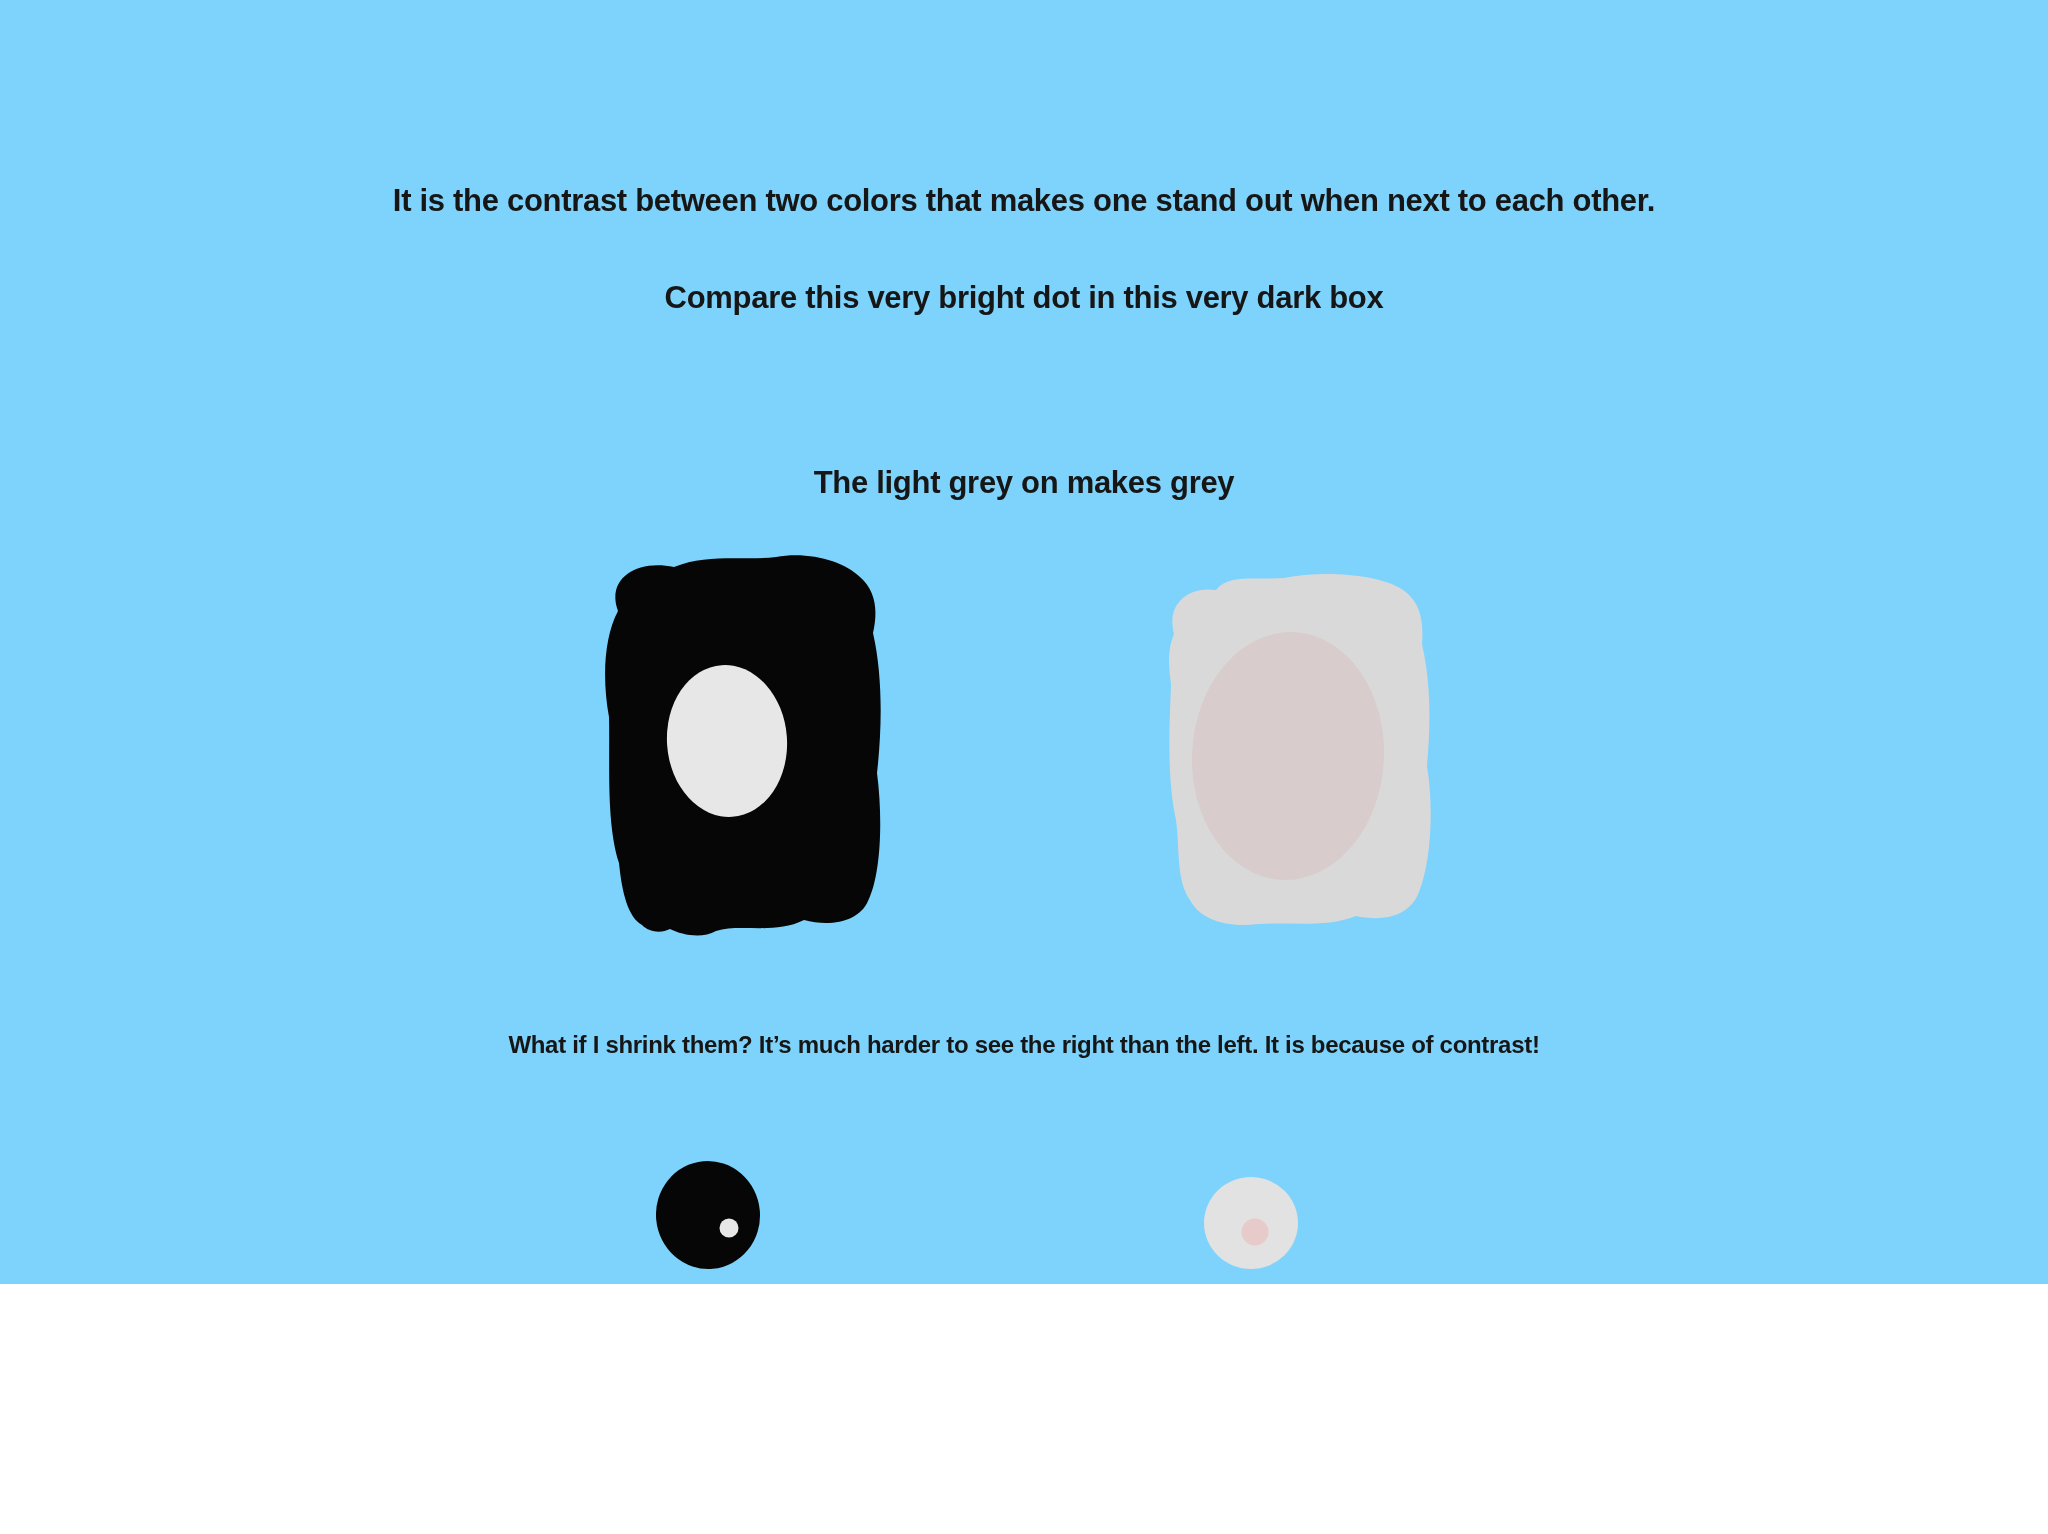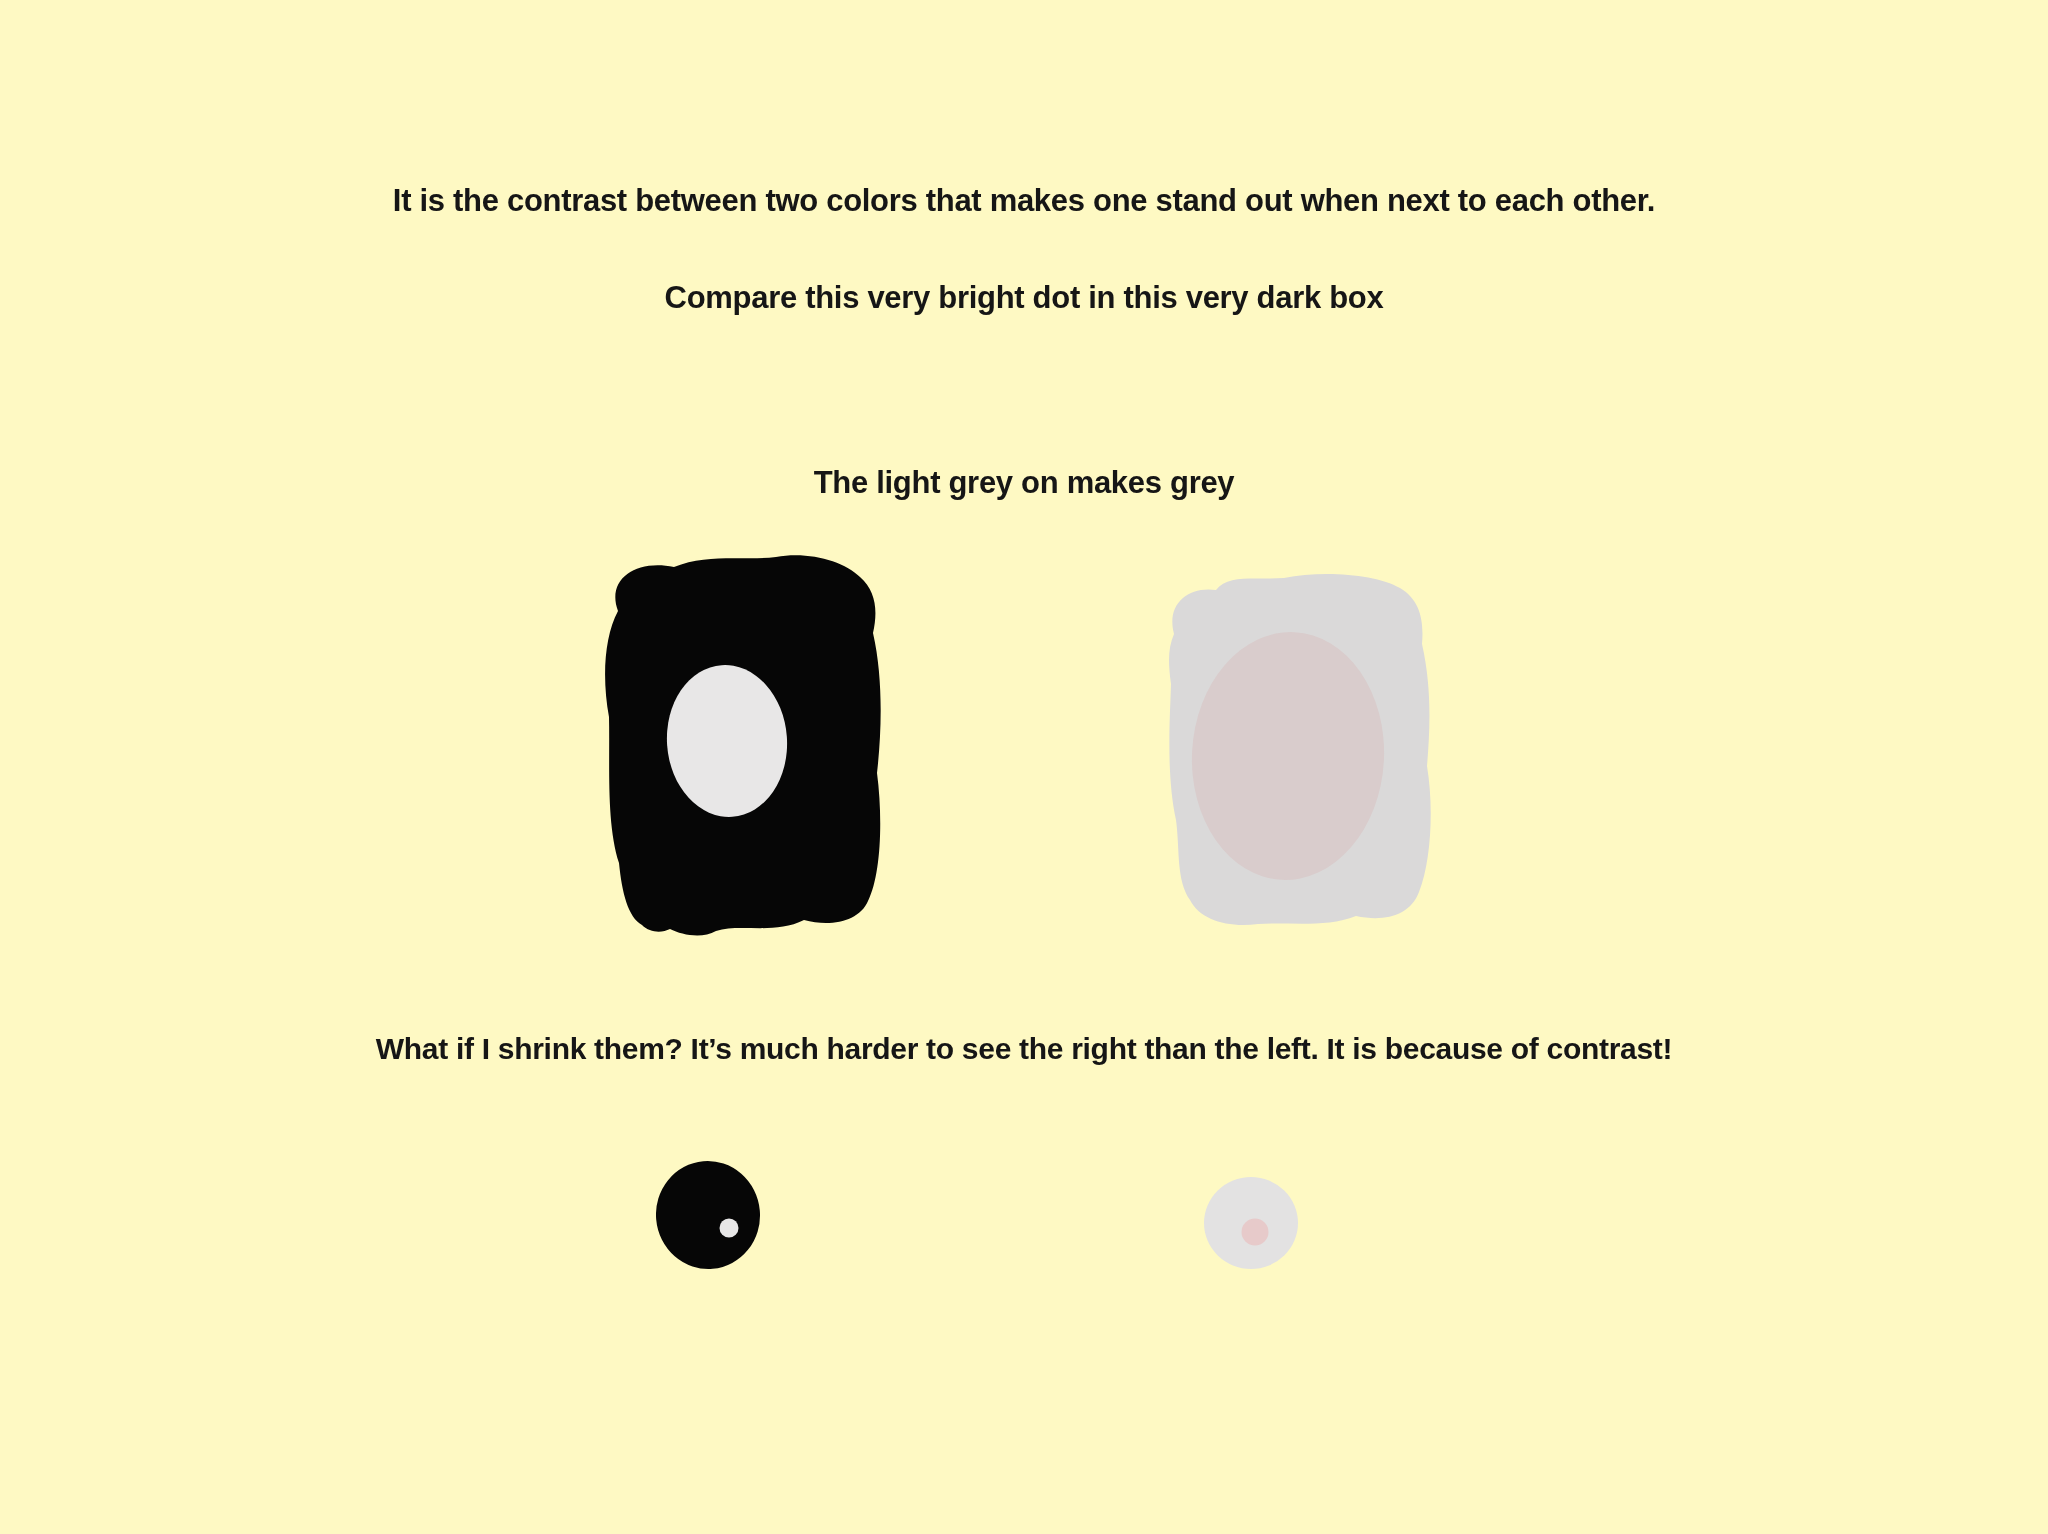--- a/index.html
+++ b/index.html
@@ -3,39 +3,39 @@
 <meta charset="utf-8">
 <style>
   html, body {
     margin: 0;
     padding: 0;
     background: #ffffff;
   }
   #canvas {
     position: relative;
     width: 2048px;
-    height: 1534px;
-    background: #fef9c3;
+    height: 1284px;
+    background: #7dd3fc;
     overflow: hidden;
     font-family: "Liberation Sans", "DejaVu Sans", sans-serif;
   }
   .line {
     position: absolute;
     left: 0;
     width: 100%;
     text-align: center;
     font-size: 31px;
     font-weight: 700;
     letter-spacing: -0.3px;
     color: #161616;
     line-height: 1.1;
     white-space: nowrap;
   }
   .line-big {
-    font-size: 30px;
+    font-size: 24px;
   }
   .shape {
     position: absolute;
     display: block;
   }
 </style>
 </head>
 <body>
 
 <div id="canvas">

